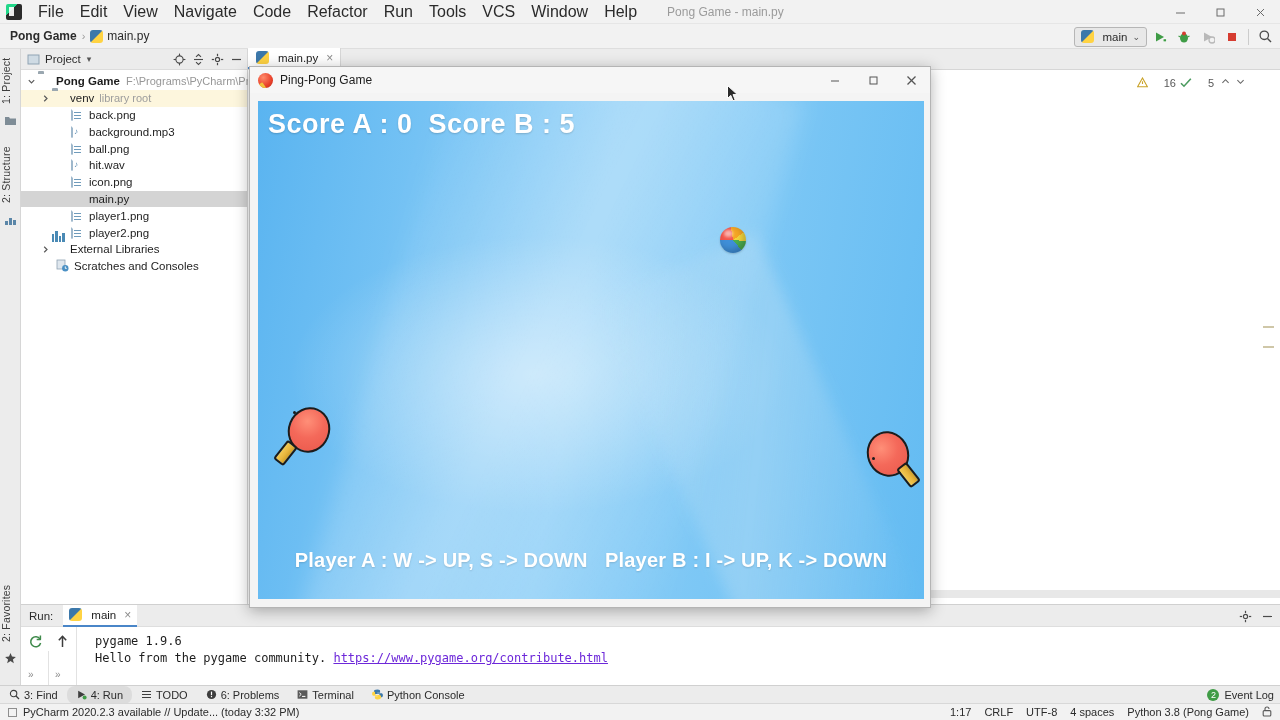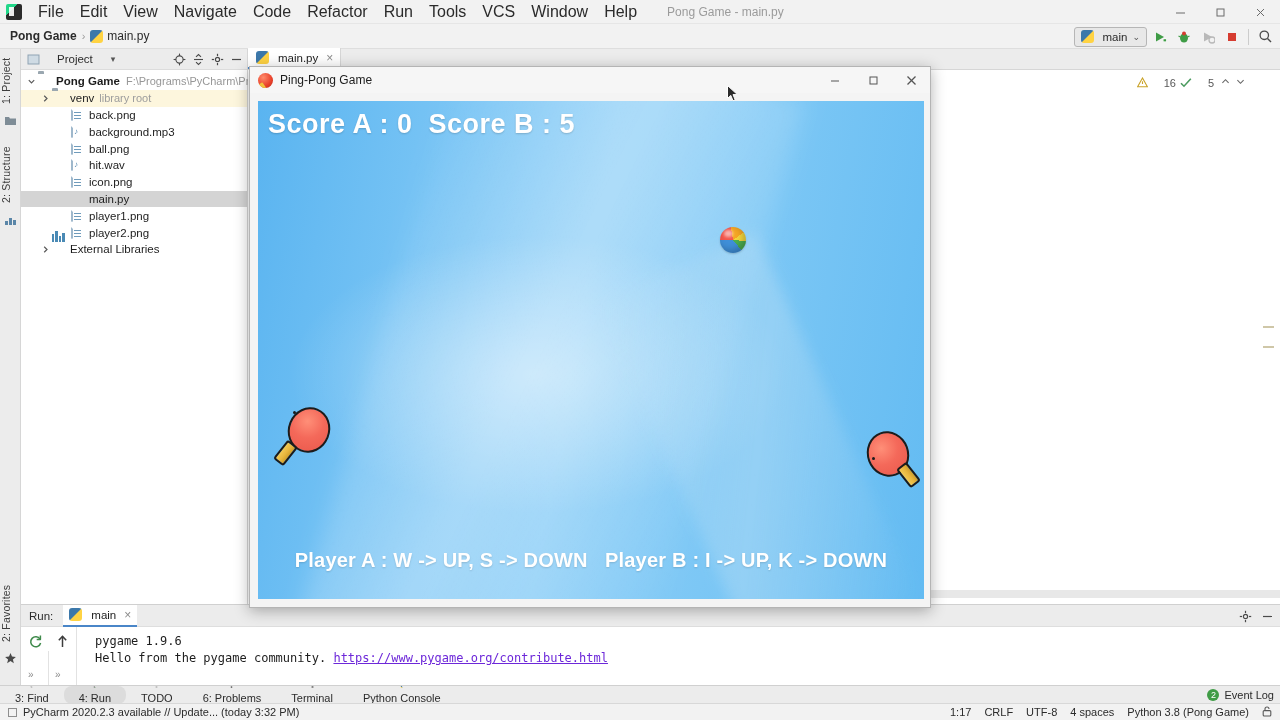--- a/index.html
+++ b/index.html
@@ -78,21 +78,21 @@
   }
   .strip-ico { position:absolute; left:4px; width:13px; height:13px; }
 
   
   .projwin {
     position: absolute; left: 21px; top: 49px; width: 227px; height: 555px;
     background: #ffffff; border-right: 1px solid #d6d6d6;
   }
   .projhead {
     height: 21px; background: #ececec; display: flex; align-items: center;
-    padding-left: 6px; border-bottom: 1px solid #dcdcdc; gap: 12px;
+    padding-left: 6px; border-bottom: 1px solid #dcdcdc;
   }
   .projhead .ttl { font-size: 11.5px; color: #2b2b2b; margin-left: 5px; }
   .projhead-icons { position: absolute; right: 2px; top: 0; height: 21px; display:flex; align-items:center; gap:1px; }
   .pi { width: 18px; height: 18px; display:flex;align-items:center;justify-content:center; }
 
   .tree { padding-top: 3px; font-size: 11.5px; color: #1d1d1d; }
   .trow { height: 16.8px; display: flex; align-items: center; white-space: nowrap; padding-left: 4px; }
   .trow.sel { background: #d4d4d4; }
   .trow.hl  { background: #fdf6dd; }
   .arrow { width: 13px; height: 13px; display:inline-flex; align-items:center; justify-content:center; flex:none; }
@@ -157,21 +157,21 @@
     font-family: "DejaVu Sans Mono", monospace; font-size: 12px; color: #1d1d1d;
     padding: 6px 0 0 16px; line-height: 17px;
   }
   .conlink { color: #6d28d9; text-decoration: underline; }
 
   
   .bottombar {
     position:absolute; left:0; top:685px; width:1280px; height:18px;
     background:#ececec; border-top:1px solid #d0d0d0; display:flex; align-items:center;
   }
-  .bt { display:flex; align-items:center; gap:4px; font-size:11px; color:#2b2b2b; height:18px; padding:0 15px;flex-direction:column; }
+  .bt { display:flex; align-items:center; gap:4px; font-size:11px; color:#2b2b2b; height:18px; padding:0 9px; }
   .bt.active { background:#dcdcdc;border-radius:8px; }
   .bottombar-right{ position:absolute; right:6px; top:0; height:18px; display:flex; align-items:center; gap:5px; font-size:11px; color:#2b2b2b;}
   .evtbadge{ width:12px;height:12px;border-radius:50%;background:#3f9c46;color:#fff;font-size:9px;
              display:flex;align-items:center;justify-content:center; }
 
   
   .statusbar {
     position:absolute; left:0; top:703px; width:1280px; height:17px;
     background:#f2f2f2; border-top:1px solid #d8d8d8; display:flex; align-items:center;
     font-size:11px; color:#2b2b2b;
@@ -502,20 +502,30 @@
             <svg width="9" height="9" viewBox="0 0 9 9" stroke-width="1.2">
               <path d="M3.2 1.8 6 4.5 3.2 7.2"></path>
             </svg>
           </span>
         <span class="ficon">
           <span class="libico"><i style="left:0;height:8px"></i><i style="left:3.4px;height:11px"></i><i style="left:6.8px;height:6px"></i><i style="left:10.2px;height:9px"></i></span>
         </span>
         <span>External Libraries</span>
       </div>
 
+      <div class="trow" style="padding-left:35px">
+        <span class="ficon">
+          <svg width="13" height="13" viewBox="0 0 13 13">
+              <rect x="1" y="1" width="8" height="9" fill="#dfe7ee" stroke="#8fa3b3" stroke-width=".8"></rect>
+              <circle cx="9.3" cy="9.3" r="3.2" fill="#4a90c4"></circle>
+              <path d="M9.3 7.4v2h1.4" stroke="#fff" stroke-width=".9" fill="none"></path>
+            </svg>
+        </span>
+        <span>Scratches and Consoles</span>
+      </div>
     </div>
   </div>
 
   <div class="editor">
     <div class="edtabs">
       <div class="edtab">
         <span class="py-ico"></span>
         <span>main.py</span>
         <span class="tabclose">×</span>
       </div>

